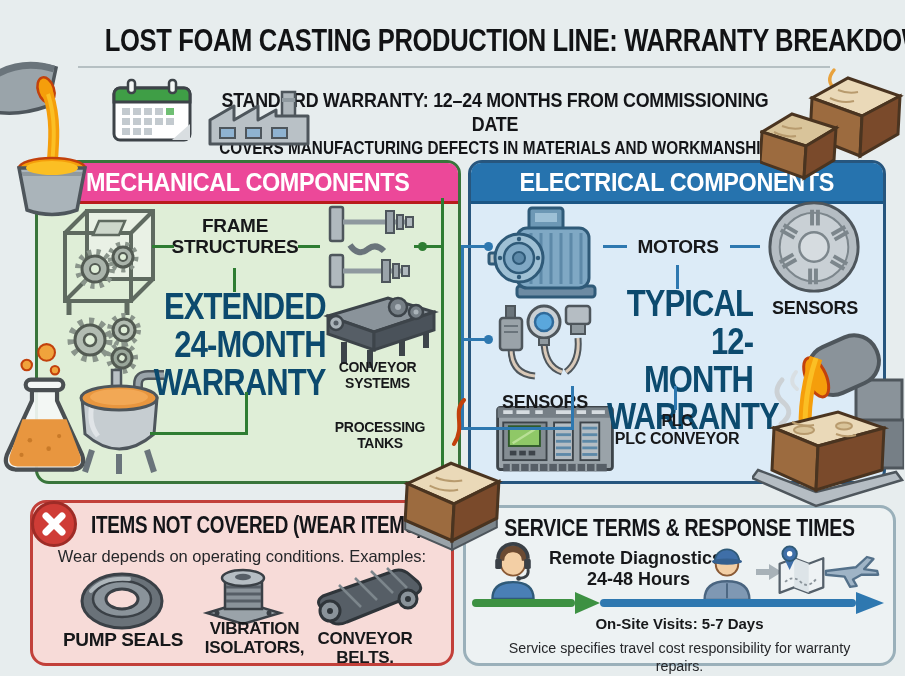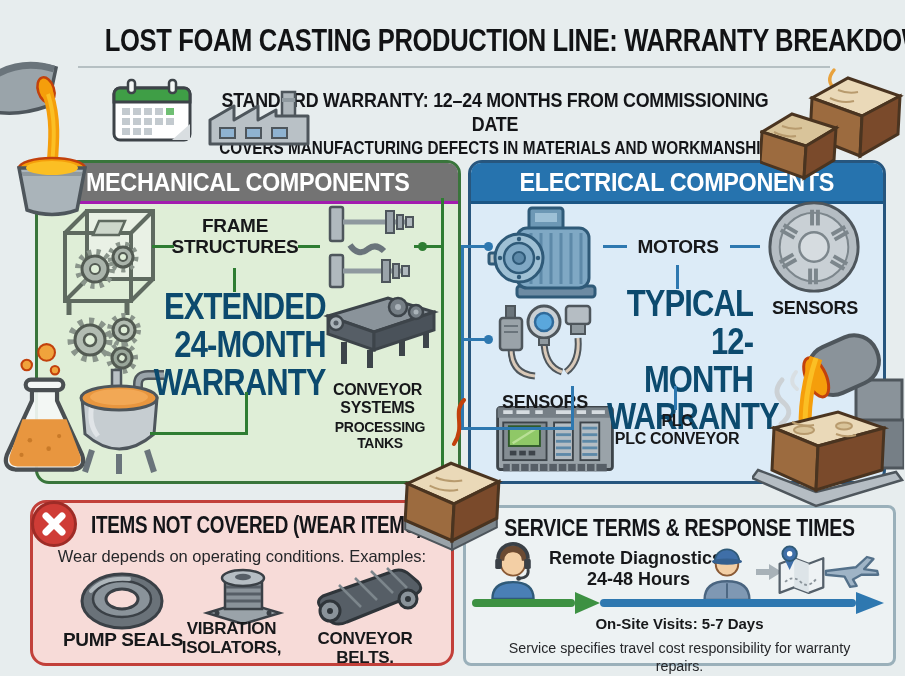--- a/index.html
+++ b/index.html
@@ -71,21 +71,21 @@
   <svg class="abs" style="left:204px;top:90px" width="110" height="58" viewBox="0 0 110 58">
     <rect x="78" y="2" width="13" height="26" fill="#aeb6bb" stroke="#4e565c" stroke-width="2.5"></rect>
     <rect x="78" y="8" width="13" height="4" fill="#8f999f"></rect>
     <polygon points="6,54 6,30 30,16 30,30 54,16 54,30 72,20 72,26 104,26 104,54" fill="#b9c1c6" stroke="#4e565c" stroke-width="3" stroke-linejoin="round"></polygon>
     <rect x="16" y="38" width="15" height="10" fill="#8fb3d1" stroke="#4e565c" stroke-width="2"></rect>
     <rect x="42" y="38" width="15" height="10" fill="#8fb3d1" stroke="#4e565c" stroke-width="2"></rect>
     <rect x="68" y="38" width="15" height="10" fill="#8fb3d1" stroke="#4e565c" stroke-width="2"></rect>
   </svg>
 
   <div class="panel" style="left:35px;top:160px;width:420px;height:318px;background:#dfeed7;border-color:#39753b">
-    <div class="banner" style="background:#737373;border-bottom:3px solid #a21caf">
+    <div class="banner" style="background:#ec4899;border-bottom:3px solid #b91c1c">
       <span>MECHANICAL COMPONENTS</span>
     </div>
   </div>
 
   <svg class="abs" style="left:55px;top:203px" width="110" height="118" viewBox="0 0 110 118">
     <rect x="32" y="8" width="66" height="68" fill="#e9f1e5" stroke="#5f6a60" stroke-width="4"></rect>
     <line x1="32" y1="8" x2="10" y2="30" stroke="#5f6a60" stroke-width="4"></line>
     <line x1="98" y1="8" x2="76" y2="30" stroke="#5f6a60" stroke-width="4"></line>
     <line x1="98" y1="76" x2="76" y2="98" stroke="#5f6a60" stroke-width="4"></line>
     <line x1="32" y1="76" x2="10" y2="98" stroke="#5f6a60" stroke-width="4"></line>
@@ -157,21 +157,21 @@
     <circle cx="26" cy="31" r="7" fill="#aab3b9" stroke="#3d444a" stroke-width="2.5"></circle>
     <circle cx="26" cy="31" r="2.5" fill="#565e66"></circle>
   </svg>
 
   <div class="lbl" style="left:170px;top:215px;width:130px;font-size:19px">FRAME STRUCTURES</div>
   <div class="bigwar" style="left:135px;top:288px;width:205px">
     <span>EXTENDED</span>
     <span>24-MONTH</span>
     <span>WARRANTY</span>
   </div>
-  <div class="lbl" style="left:315px;top:381px;width:125px;font-size:16px">CONVEYOR SYSTEMS</div>
+  <div class="lbl" style="left:315px;top:360px;width:125px;font-size:14px">CONVEYOR SYSTEMS</div>
   <div class="lbl" style="left:320px;top:420px;width:120px;font-size:14px">PROCESSING TANKS</div>
 
   <div class="cline g" style="left:152px;top:245px;width:22px;height:3px"></div>
   <div class="cline g" style="left:298px;top:245px;width:22px;height:3px"></div>
   <div class="cline g" style="left:233px;top:268px;width:3px;height:24px"></div>
   <div class="cline g" style="left:150px;top:432px;width:98px;height:3px"></div>
   <div class="cline g" style="left:245px;top:392px;width:3px;height:43px"></div>
 
   <div class="panel" style="left:468px;top:160px;width:412px;height:318px;background:#dcebf7;border-color:#27567e">
     <div class="banner" style="background:#2673ae;border-bottom:3px solid #1b5685">
@@ -339,21 +339,21 @@
         <circle cx="68" cy="52" r="2.5" fill="#3a4046"></circle>
       <rect x="24" y="18" width="37" height="30" fill="#8a939a" stroke="#3a4046" stroke-width="2.5"></rect>
       <g stroke="#565e66" stroke-width="3">
           <line x1="25" y1="26" x2="60" y2="26"></line>
           <line x1="25" y1="33" x2="60" y2="33"></line>
           <line x1="25" y1="40" x2="60" y2="40"></line>
         </g>
       <ellipse cx="42" cy="17" rx="21" ry="8" fill="#b5bdc3" stroke="#3a4046" stroke-width="2.5"></ellipse>
       <ellipse cx="42" cy="16" rx="8" ry="3.2" fill="#565e66"></ellipse>
     </svg>
-    <div class="lbl" style="left:141px;top:116px;width:115px;font-size:17px">VIBRATION ISOLATORS,</div>
+    <div class="lbl" style="left:164px;top:116px;width:115px;font-size:17px">VIBRATION ISOLATORS,</div>
 
     <svg class="abs" style="left:276px;top:62px" width="118" height="62" viewBox="0 0 118 62">
       <path d="M14,44 q-9,-7 0,-13 L82,7 q10,-5 19,3 l8,7 q7,8 -4,13 L38,57 q-11,5 -18,-2 Z" fill="#565e66" stroke="#2f353a" stroke-width="3" stroke-linejoin="round"></path>
       <g stroke="#7c868c" stroke-width="2.5">
           <line x1="30" y1="20" x2="52" y2="42"></line>
           <line x1="46" y1="13" x2="68" y2="35"></line>
           <line x1="62" y1="6" x2="84" y2="28"></line>
           <line x1="78" y1="3" x2="98" y2="23"></line>
         </g>
       <circle cx="21" cy="46" r="10" fill="#8a939a" stroke="#2f353a" stroke-width="3"></circle>
@@ -364,21 +364,21 @@
     <div class="lbl" style="left:262px;top:126px;width:140px;font-size:17px">CONVEYOR BELTS.</div>
   </div>
 
   <div id="nc-x">
     <svg width="40" height="40" viewBox="0 0 40 40">
       <line x1="12" y1="12" x2="28" y2="28" stroke="#ffffff" stroke-width="7" stroke-linecap="round"></line>
       <line x1="28" y1="12" x2="12" y2="28" stroke="#ffffff" stroke-width="7" stroke-linecap="round"></line>
     </svg>
   </div>
 
-  <div class="panel" style="left:463px;top:505px;width:427px;height:155px;background:#edf2f3;border-color:#9ab0ba;border-radius:8px">
+  <div class="panel" style="left:463px;top:505px;width:427px;height:155px;background:#edf2f3;border-color:#9ab0ba;border-radius:16px">
     <div id="sv-title">SERVICE TERMS &amp; RESPONSE TIMES</div>
 
     <svg class="abs" style="left:18px;top:33px" width="58" height="58" viewBox="0 0 60 62">
       <path d="M8,62 q0,-18 22,-18 q22,0 22,18 Z" fill="#4a7fb5" stroke="#2f5a78" stroke-width="2.5"></path>
       <circle cx="30" cy="24" r="13" fill="#f3cfa5" stroke="#8a5a35" stroke-width="2"></circle>
       <path d="M17,21 a13,13 0 0 1 26,0" fill="none" stroke="#6b4a32" stroke-width="7"></path>
       <path d="M14,19 a16,16 0 0 1 32,0" fill="none" stroke="#3a4046" stroke-width="4"></path>
       <rect x="11" y="19" width="7" height="11" rx="2" fill="#3a4046"></rect>
       <rect x="42" y="19" width="7" height="11" rx="2" fill="#3a4046"></rect>
       <path d="M46,30 q2,9 -9,10" fill="none" stroke="#3a4046" stroke-width="3"></path>

